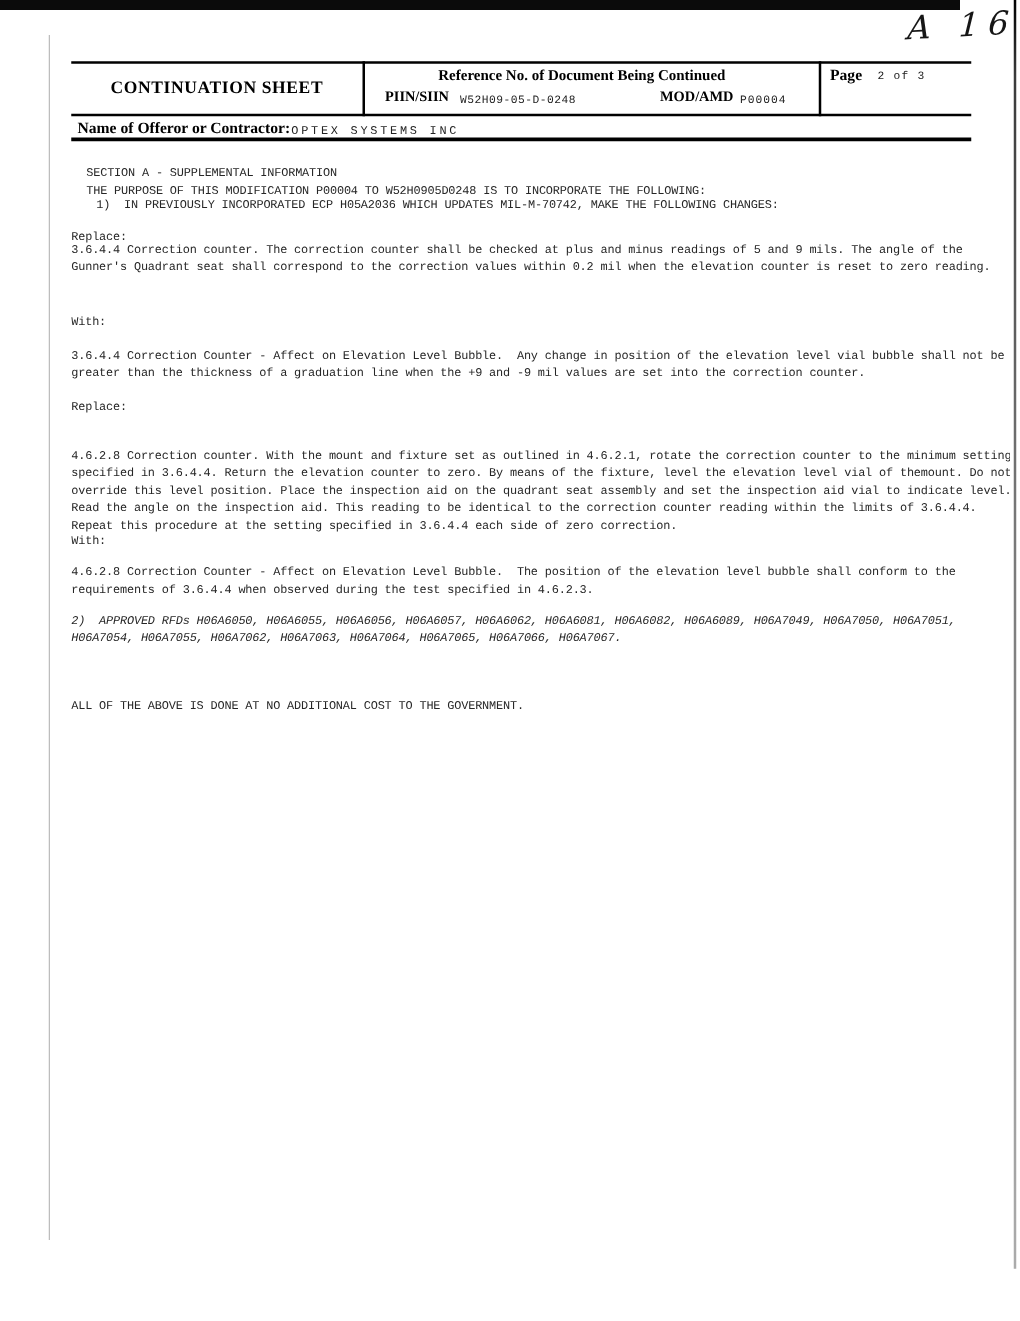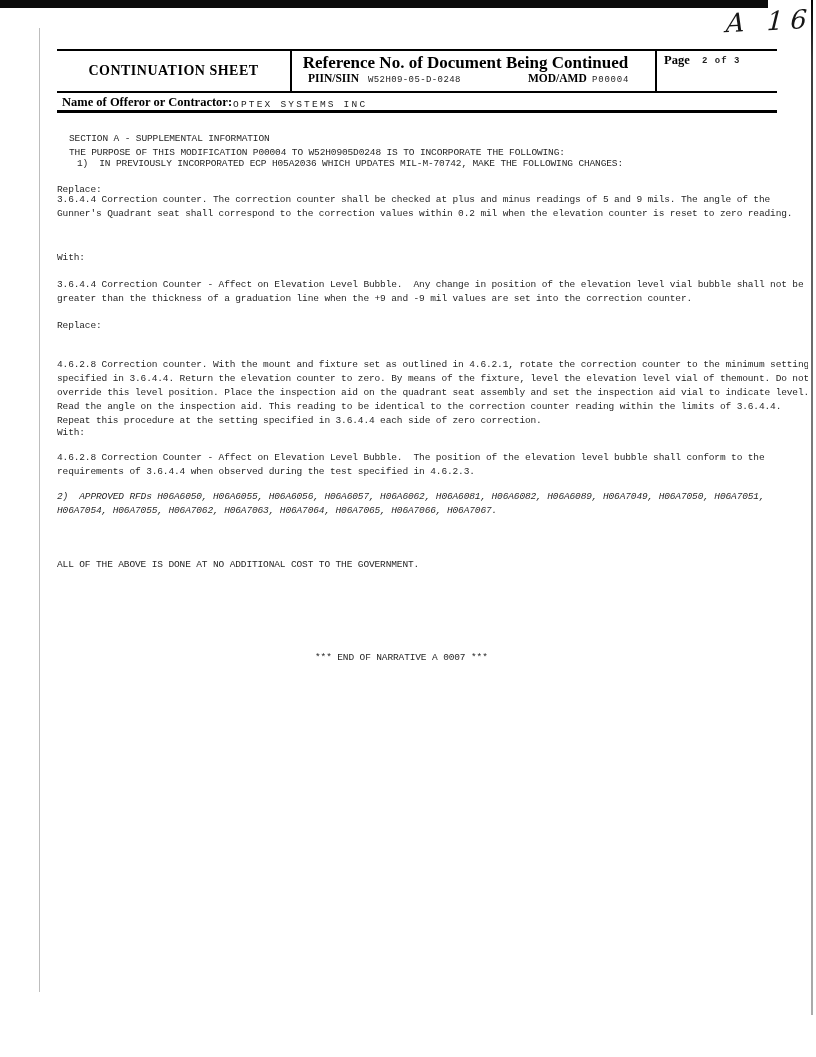--- a/index.html
+++ b/index.html
@@ -34,27 +34,27 @@
   .vline { position: absolute; width: 2px; background: #000; top: 49px; height: 44px; }
   .vline-1 { left: 290px; }
   .vline-2 { left: 655px; }
 
   .serif-bold { font-family: "Liberation Serif", serif; font-weight: bold; color: #000; }
   .mono { font-family: "Liberation Mono", monospace; color: #222; }
 
   .cont-title { position: absolute; left: 57px; top: 63px; width: 233px; text-align: center;
     font-size: 14px; letter-spacing: 0.5px; }
   .ref-title { position: absolute; left: 290px; top: 53px; width: 351px; text-align: center;
-    font-size: 17px; }
+    font-size: 12px; }
   .piin-label { position: absolute; left: 308px; top: 72px; font-size: 11.5px; }
   .piin-value { position: absolute; left: 368px; top: 74.5px; font-size: 9px; letter-spacing: 0.4px; }
   .mod-label  { position: absolute; left: 528px; top: 72px; font-size: 11.5px; }
   .mod-value  { position: absolute; left: 592px; top: 74.5px; font-size: 9px; letter-spacing: 0.8px; }
   .page-label { position: absolute; left: 664px; top: 53px; font-size: 12.5px; }
-  .page-value { position: absolute; left: 702px; top: 56px; font-size: 9px; letter-spacing: 1px; font-weight: bold; }
+  .page-value { position: absolute; left: 702px; top: 56px; font-size: 9px; letter-spacing: 1px; }
   .offeror-label { position: absolute; left: 62px; top: 95px; font-size: 12.5px; }
   .offeror-value { position: absolute; left: 233px; top: 99px; font-size: 9.5px; letter-spacing: 2.2px; }
 
   
   .para {
     position: absolute; left: 57px; width: 751px;
     font-family: "Liberation Mono", monospace;
     font-size: 9.5px; letter-spacing: -0.13px; line-height: 14px;
     color: #262626; white-space: pre; overflow: hidden;
   }
@@ -116,15 +116,14 @@
 specified in 3.6.4.4. Return the elevation counter to zero. By means of the fixture, level the elevation level vial of themount. Do not
 override this level position. Place the inspection aid on the quadrant seat assembly and set the inspection aid vial to indicate level.
 Read the angle on the inspection aid. This reading to be identical to the correction counter reading within the limits of 3.6.4.4.
 Repeat this procedure at the setting specified in 3.6.4.4 each side of zero correction.</div>
   <div class="para p8">With:</div>
   <div class="para p9">4.6.2.8 Correction Counter - Affect on Elevation Level Bubble.  The position of the elevation level bubble shall conform to the
 requirements of 3.6.4.4 when observed during the test specified in 4.6.2.3.</div>
   <div class="para p10">2)  APPROVED RFDs H06A6050, H06A6055, H06A6056, H06A6057, H06A6062, H06A6081, H06A6082, H06A6089, H06A7049, H06A7050, H06A7051,
 H06A7054, H06A7055, H06A7062, H06A7063, H06A7064, H06A7065, H06A7066, H06A7067.</div>
   <div class="para p12">ALL OF THE ABOVE IS DONE AT NO ADDITIONAL COST TO THE GOVERNMENT.</div>
-  <div class="para end-line">*** END OF NARRATIVE A 0007 ***</div>
 
 </div>
 
 </body></html>

